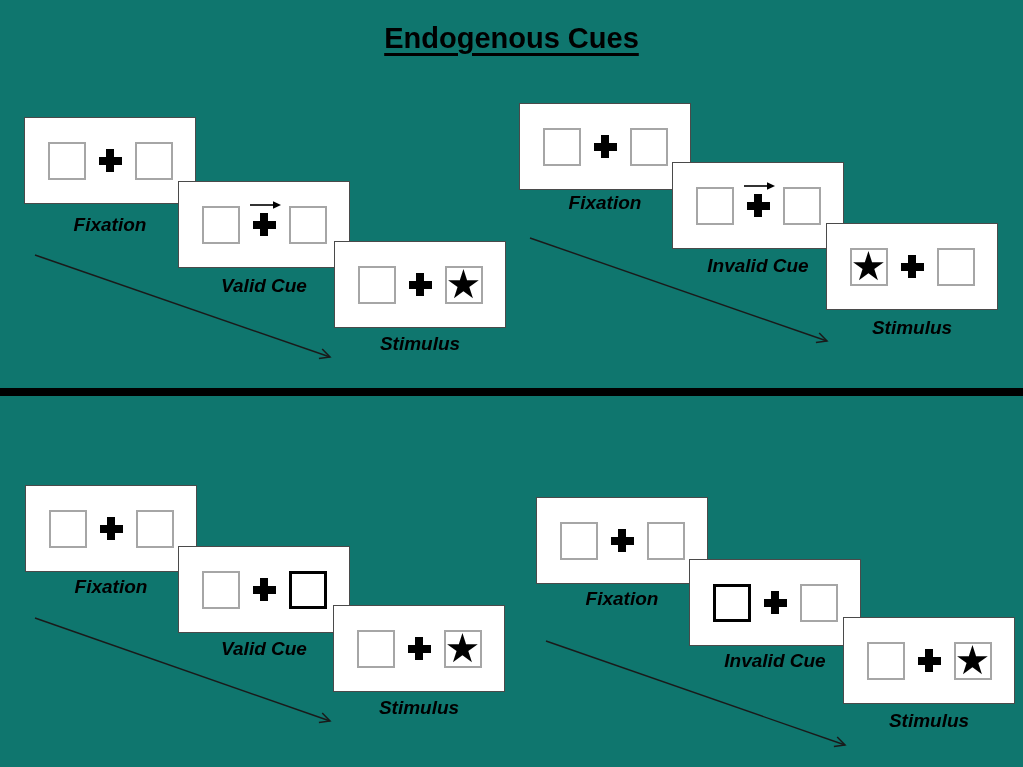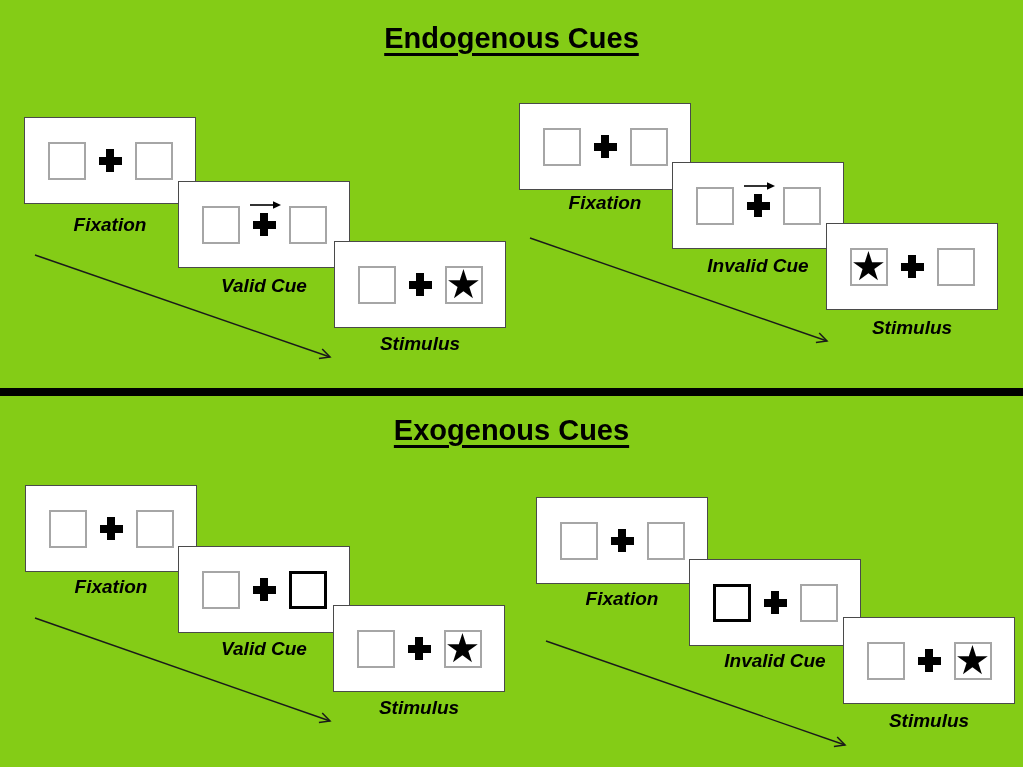--- a/index.html
+++ b/index.html
@@ -1,17 +1,17 @@
 <!DOCTYPE html>
 <html><head>
 <meta charset="utf-8">
 <style>
   html,body{margin:0;padding:0;background:#fff;}
   .canvas{
-    position:relative;width:1023px;height:767px;background:#84cc16;
+    position:relative;width:1023px;height:767px;background:#0f766e;
     font-family:"Liberation Sans",sans-serif;overflow:hidden;color:#000;
   }
   .title{
     position:absolute;left:0;width:100%;margin:0;text-align:center;
     font-size:29px;font-weight:bold;color:#000;
     text-decoration:underline;text-decoration-thickness:2.5px;text-underline-offset:5px;
   }
   .divider{position:absolute;left:0;top:388px;width:100%;height:8px;background:#000;z-index:2;}
   .overlay{position:absolute;left:0;top:0;z-index:0;pointer-events:none;}
   .panel{
@@ -46,21 +46,20 @@
       </marker>
     </defs>
     <line x1="35" y1="255" x2="330" y2="357" stroke="#1a1a1a" stroke-width="1.4" marker-end="url(#ah)"></line>
     <line x1="530" y1="238" x2="827" y2="341" stroke="#1a1a1a" stroke-width="1.4" marker-end="url(#ah)"></line>
     <line x1="35" y1="618" x2="330" y2="721" stroke="#1a1a1a" stroke-width="1.4" marker-end="url(#ah)"></line>
     <line x1="546" y1="641" x2="845" y2="745" stroke="#1a1a1a" stroke-width="1.4" marker-end="url(#ah)"></line>
   </svg>
 
   <h1 class="title" style="top:22px">Endogenous Cues</h1>
   <div class="divider"></div>
-  <h1 class="title" style="top:414px">Exogenous Cues</h1>
 
   <div class="panel" style="left:24px;top:117px">
     <span class="sq"></span>
     <span class="plus"></span>
     <span class="sq"></span>
   </div>
   <div class="plabel" style="left:24px;top:214px">Fixation</div>
 
   <div class="panel" style="left:178px;top:181px">
     <span class="sq"></span>

